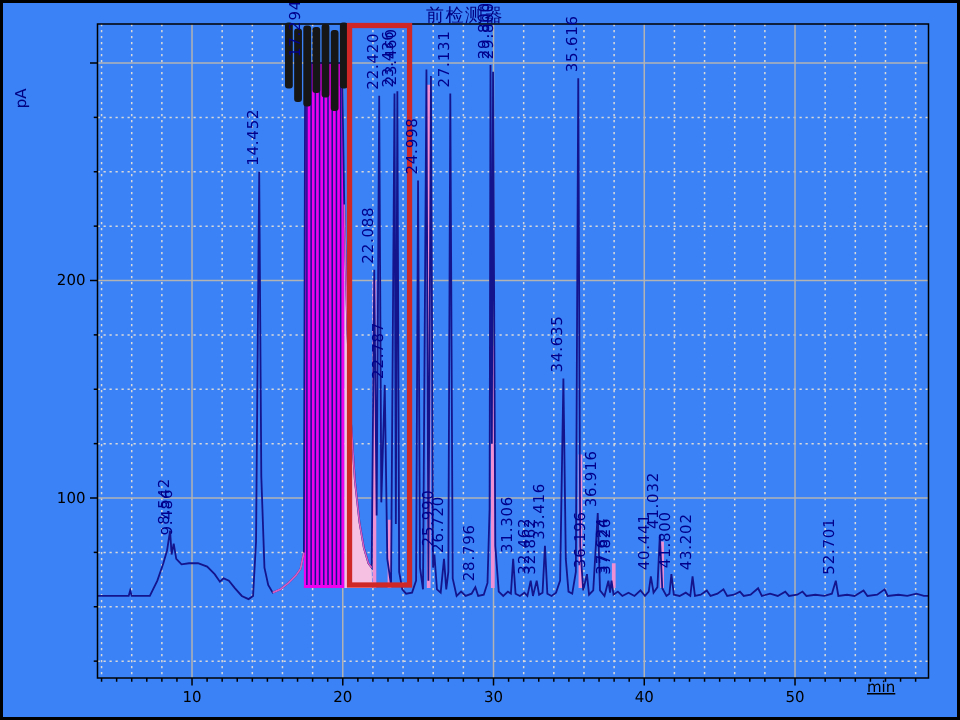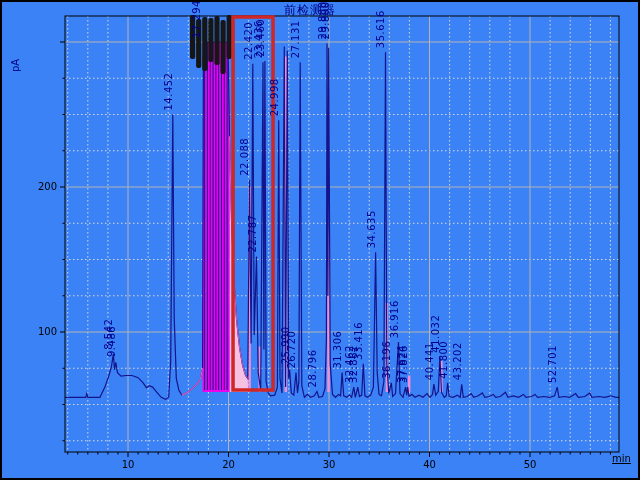--- a/index.html
+++ b/index.html
@@ -10,21 +10,21 @@
   }
   .chart-title{
     position:absolute;top:0px;left:248px;width:120px;text-align:center;
     font-size:12px;color:#000080;letter-spacing:1px;white-space:nowrap;
   }
   .y-unit{
     position:absolute;top:58px;left:2px;font-size:10px;color:#000080;
     transform:rotate(-90deg);transform-origin:center;width:22px;text-align:center;
   }
   .x-unit{
-    position:absolute;top:451px;left:610px;font-size:10px;color:#000000;text-decoration:underline;
+    position:absolute;top:451px;left:576px;font-size:10px;color:#000000;text-decoration:underline;
   }
   svg{position:absolute;left:0;top:0;}
   text{font-family:"DejaVu Sans","Liberation Sans",sans-serif;}
 </style>
 </head>
 <body>
 
 <div class="screenshot">
   <div class="chart-title">前检测器</div>
   <div class="y-unit">pA</div>

